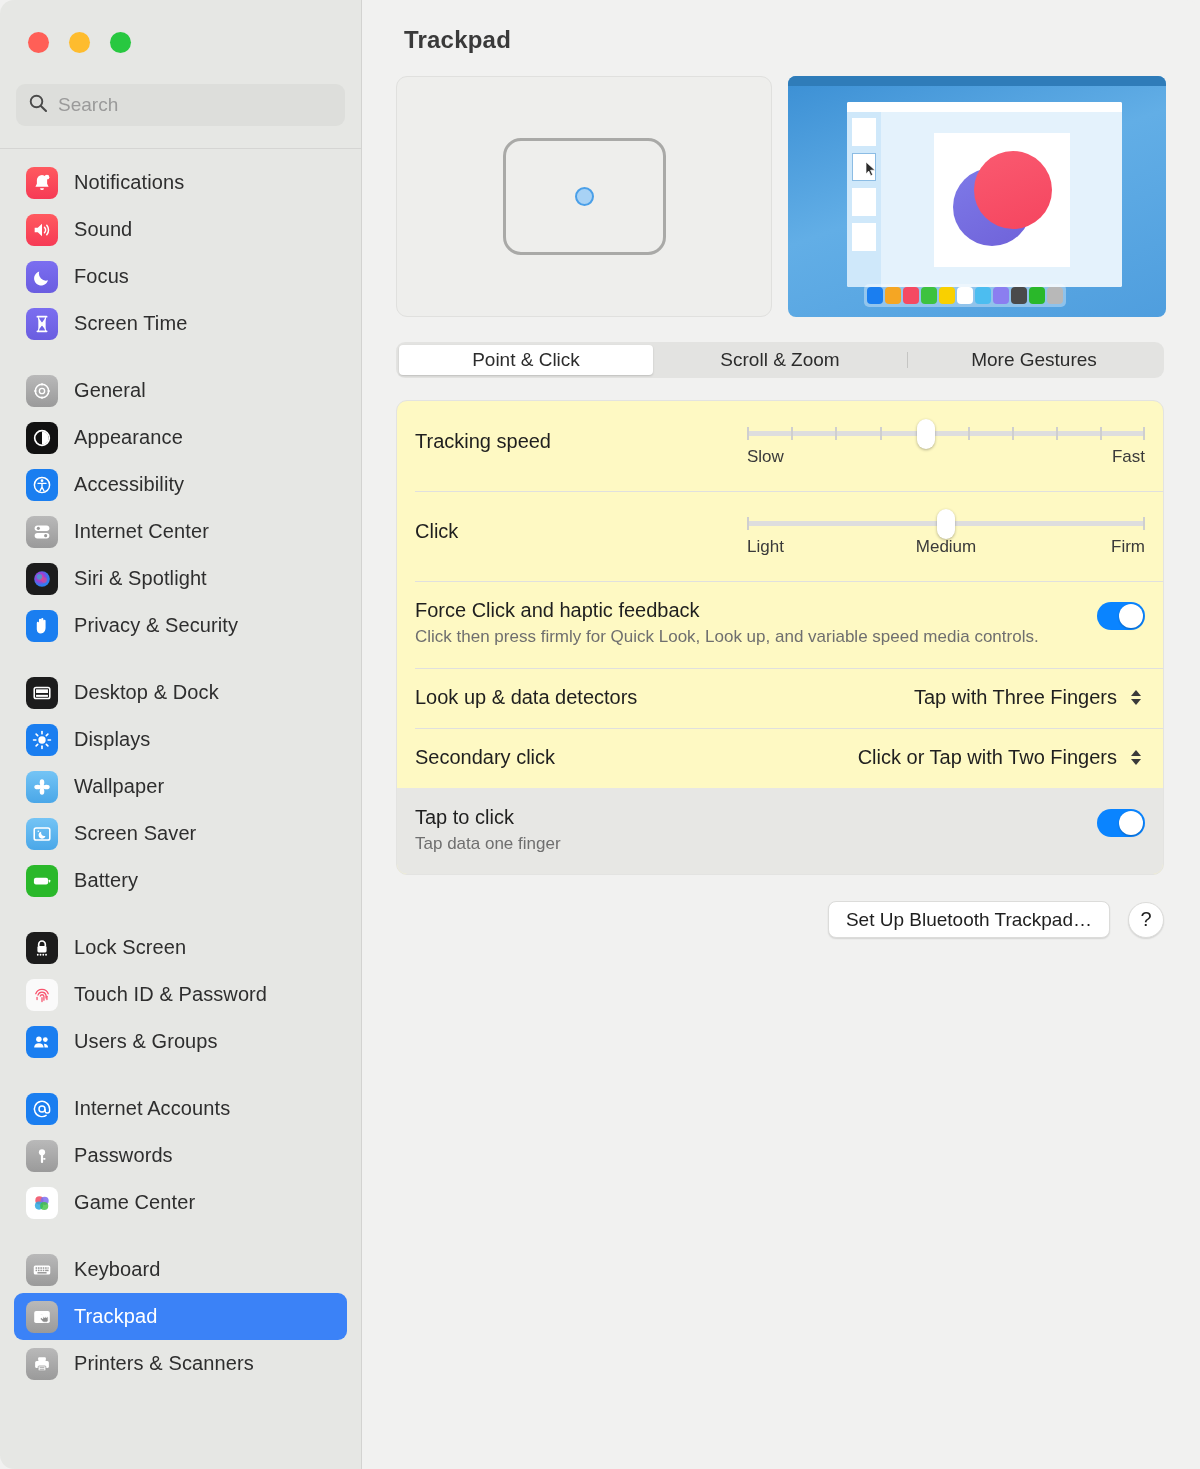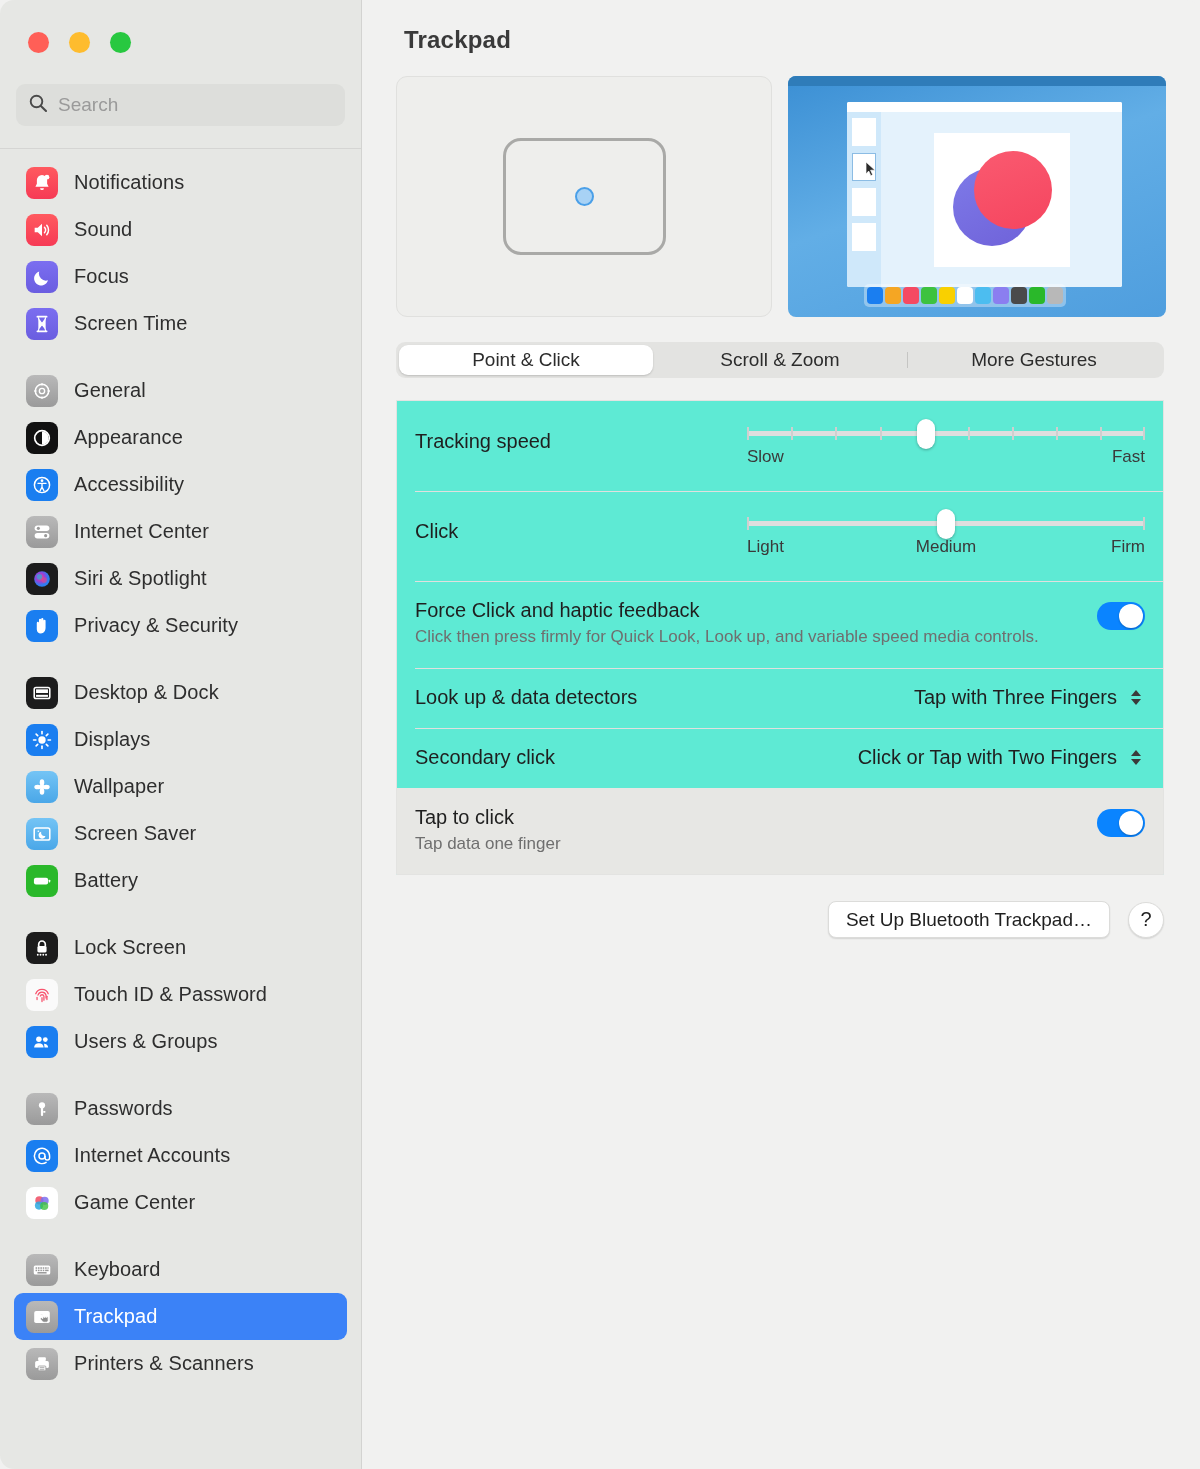--- a/index.html
+++ b/index.html
@@ -201,42 +201,42 @@
     display: flex;
     padding: 3px;
     position: relative;
     width: 768px;
   }
   .tab {
     flex: 1 1 0;
     display: flex; align-items: center; justify-content: center;
     font-size: 19px;
     color: #2c2c2c;
-    border-radius: 9px;
+    border-radius: 4px;
     position: relative;
     cursor: default;
   }
   .tab.active {
     background: #ffffff;
     box-shadow: 0 1px 2px rgba(0,0,0,.17);
   }
   .tab + .tab:not(.active)::before {
     content: "";
     position: absolute; left: 0; top: 7px; bottom: 7px;
     width: 1px; background: #c5c5c3;
   }
   .tab.active + .tab::before { display: none; }
 
   
   .card {
     margin-top: 22px;
     width: 768px;
-    background: #5eead4;
+    background: #fef9c3;
     border: 1px solid #e3e3e1;
-    border-radius: 1px;
+    border-radius: 11px;
     overflow: hidden;
   }
   .row {
     display: flex; align-items: flex-start;
     padding: 0 18px;
     position: relative;
   }
   .row + .row::before {
     content: "";
     position: absolute; left: 18px; right: 0; top: 0;
@@ -590,37 +590,37 @@
                 <path d="M3.4 18c0-2.9 2.3-4.6 5.2-4.6s5.2 1.7 5.2 4.6z"></path>
                 <path d="M14.2 13.8c2.5.1 4.5 1.6 4.5 4.2h-4z"></path>
               </svg>
           </span>
           <span class="nav-label">Users &amp; Groups</span>
         </div>
       </div>
 
       <div class="nav-group">
         <div class="nav-item">
+          <span class="app-icon" style="background:#1a7ef0;">
+            <svg width="22" height="22" viewBox="0 0 24 24" fill="none" stroke="#fff" stroke-width="1.6">
+                <circle cx="12" cy="12" r="3.3"></circle>
+                <path d="M15.3 12v1.8a2.5 2.5 0 0 0 5 0V12a8.3 8.3 0 1 0-3.3 6.6"></path>
+              </svg>
+          </span>
+          <span class="nav-label">Internet Accounts</span>
+        </div>
+        <div class="nav-item">
           <span class="app-icon" style="background:linear-gradient(180deg,#b9b9b9,#9a9a9a);">
             <svg width="22" height="22" viewBox="0 0 24 24" fill="#fff">
                 <circle cx="12" cy="8" r="3.4"></circle>
                 <rect x="10.8" y="10.6" width="2.4" height="9" rx="1"></rect>
                 <rect x="13.2" y="14.2" width="2.6" height="1.9" rx=".8"></rect>
               </svg>
           </span>
           <span class="nav-label">Passwords</span>
-        </div>
-        <div class="nav-item">
-          <span class="app-icon" style="background:#1a7ef0;">
-            <svg width="22" height="22" viewBox="0 0 24 24" fill="none" stroke="#fff" stroke-width="1.6">
-                <circle cx="12" cy="12" r="3.3"></circle>
-                <path d="M15.3 12v1.8a2.5 2.5 0 0 0 5 0V12a8.3 8.3 0 1 0-3.3 6.6"></path>
-              </svg>
-          </span>
-          <span class="nav-label">Internet Accounts</span>
         </div>
         <div class="nav-item">
           <span class="app-icon" style="background:#ffffff;">
             <svg width="24" height="24" viewBox="0 0 24 24">
                 <circle cx="9.4" cy="9.4" r="4.1" fill="#f0556a" opacity=".9"></circle>
                 <circle cx="14.6" cy="9.8" r="4.1" fill="#7b6ef0" opacity=".85"></circle>
                 <circle cx="9" cy="14.6" r="4.1" fill="#2aa8e0" opacity=".85"></circle>
                 <circle cx="14.2" cy="15" r="4.1" fill="#3dc23f" opacity=".8"></circle>
               </svg>
           </span>

